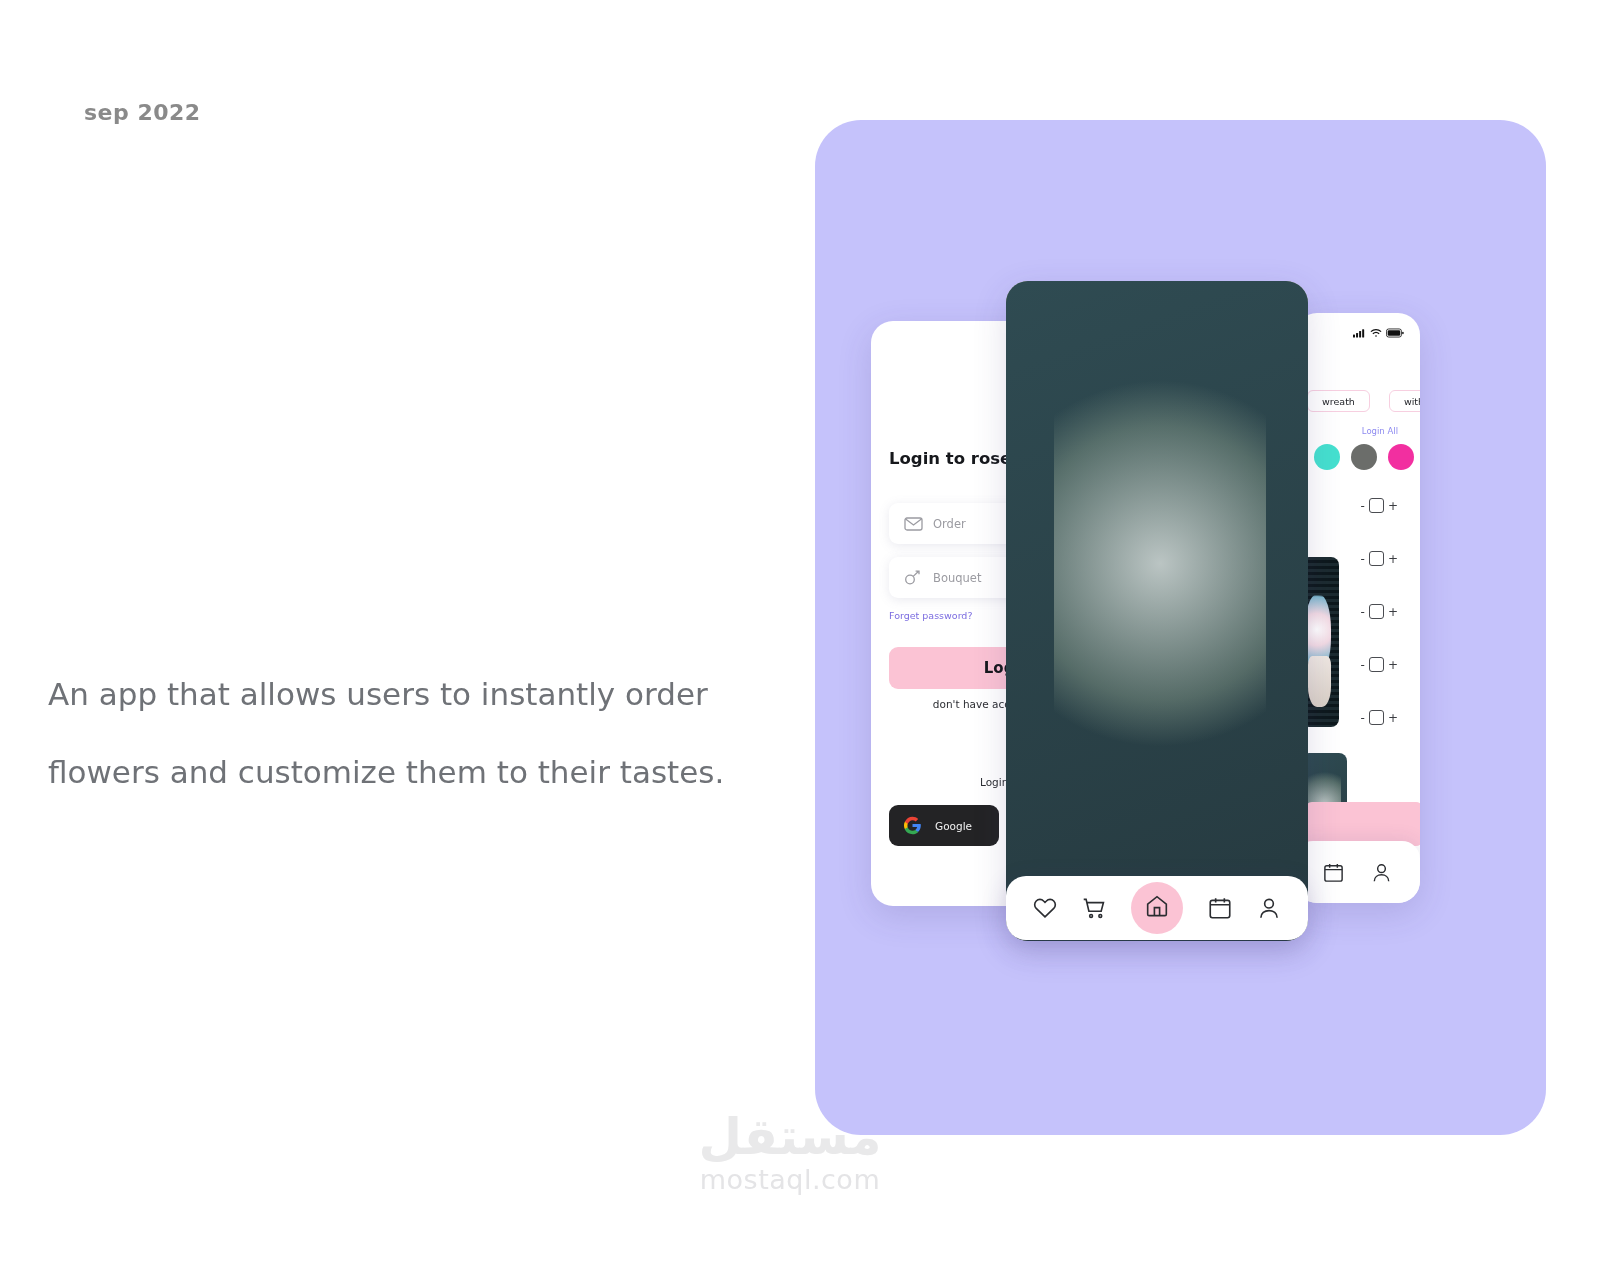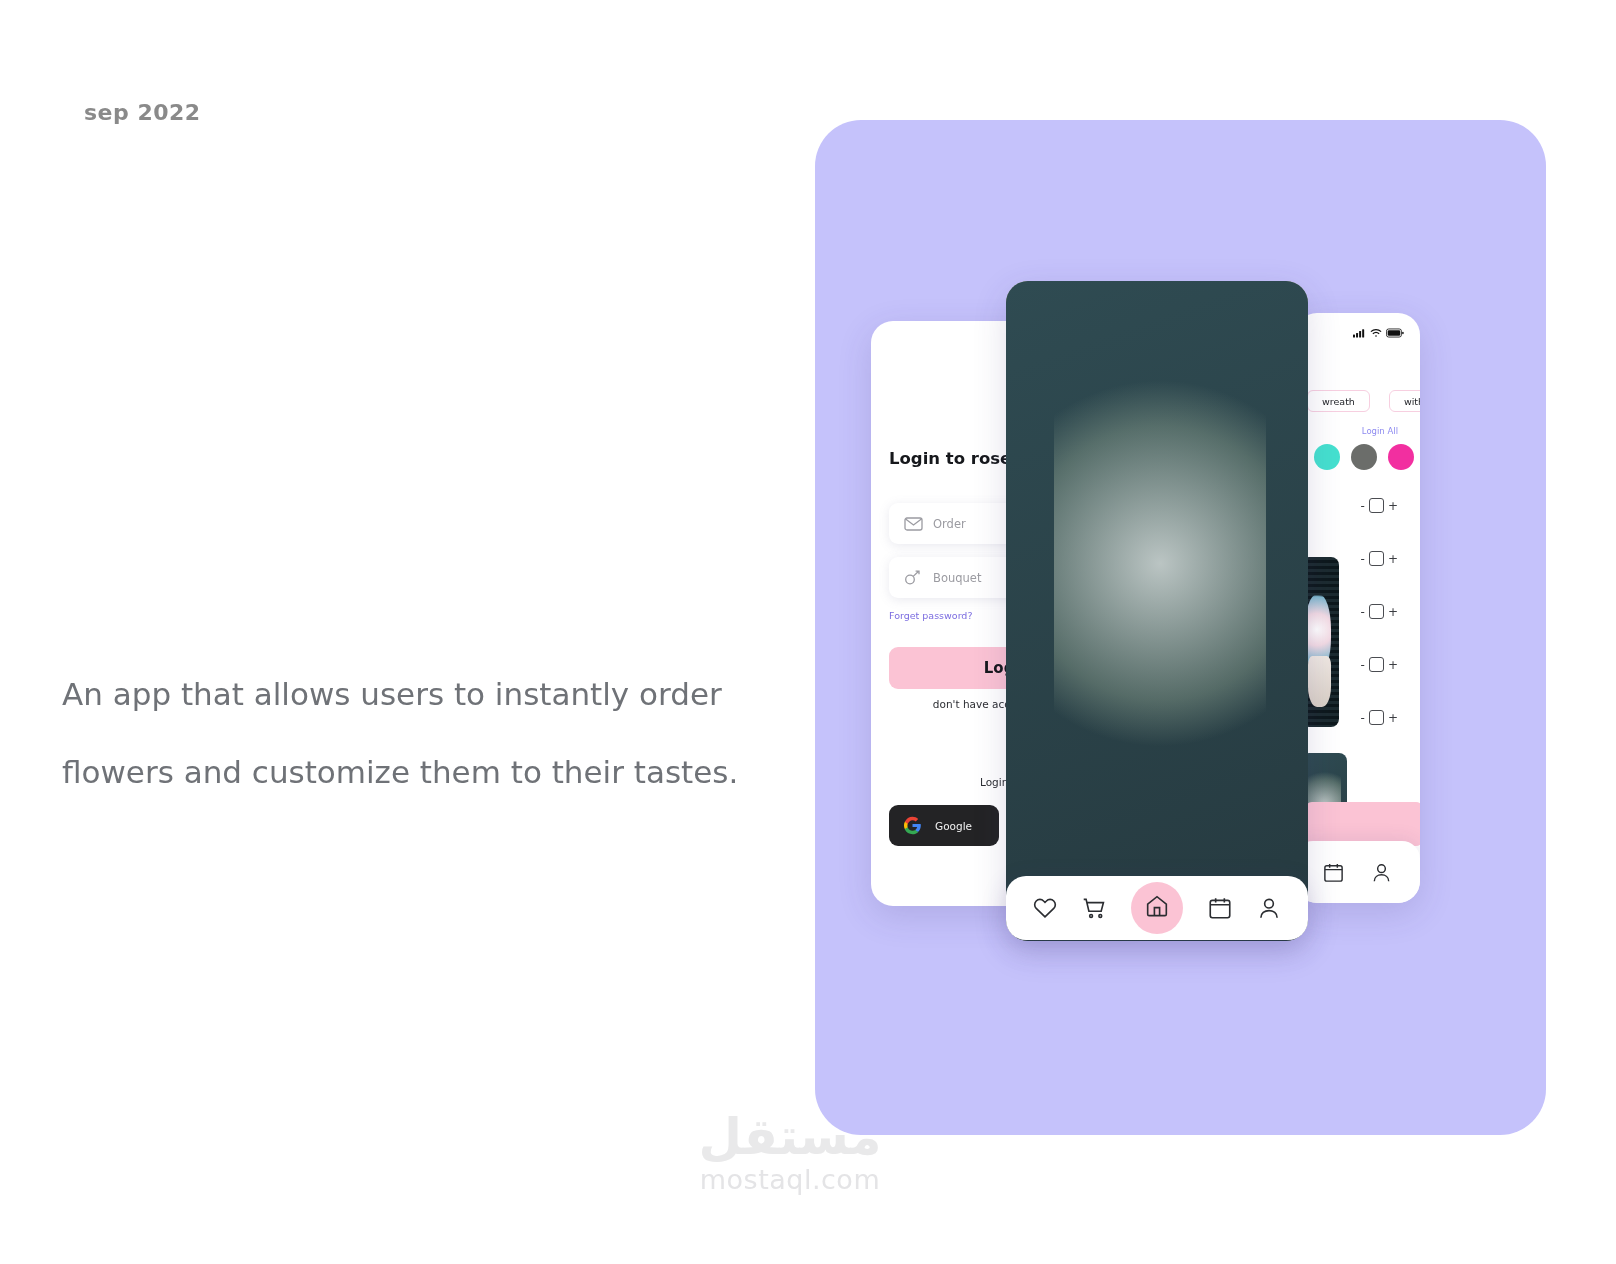--- a/index.html
+++ b/index.html
@@ -17,21 +17,21 @@
     font-size: 22px; color: #8a8a8a; letter-spacing: .5px;
     font-family: "DejaVu Sans", sans-serif; font-weight: 700;
   }
   .headline {
     position: absolute; left: 50px; top: 370px; width: 700px;
     font-size: 92px; line-height: 1.42; font-weight: 700;
     color: #1f2125; letter-spacing: -1px;
     font-family: "DejaVu Sans", sans-serif;
   }
   .subtext {
-    position: absolute; left: 62px; top: 655px; width: 700px;
+    position: absolute; left: 48px; top: 655px; width: 700px;
     font-size: 31px; line-height: 2.52; color: #6f7277; font-weight: 400;
     font-family: "DejaVu Sans", sans-serif;
   }
 
   
   .purple-card {
     position: absolute; left: 815px; top: 120px;
     width: 731px; height: 1015px;
     background: #c5c2fb; border-radius: 46px;
   }

